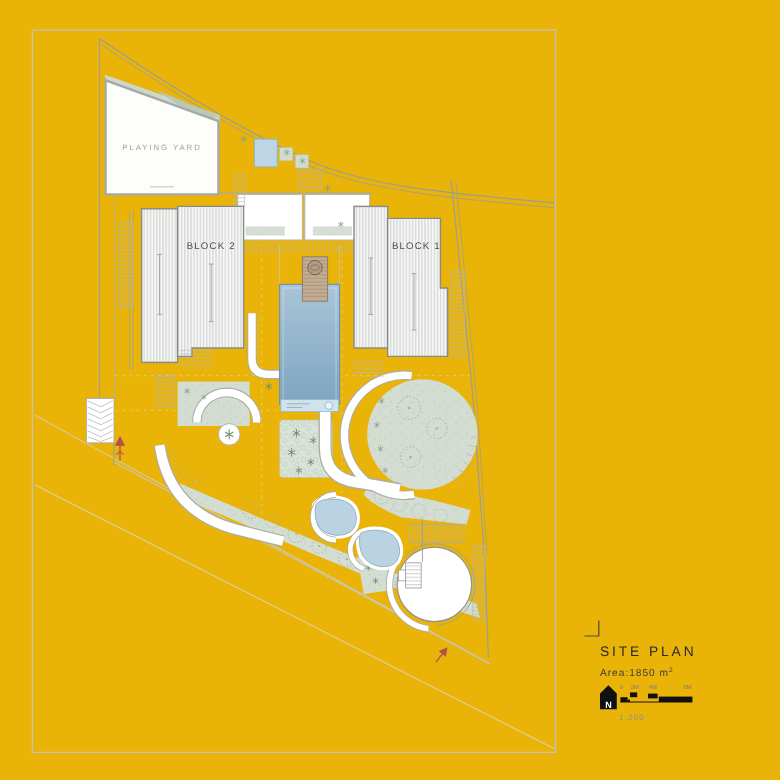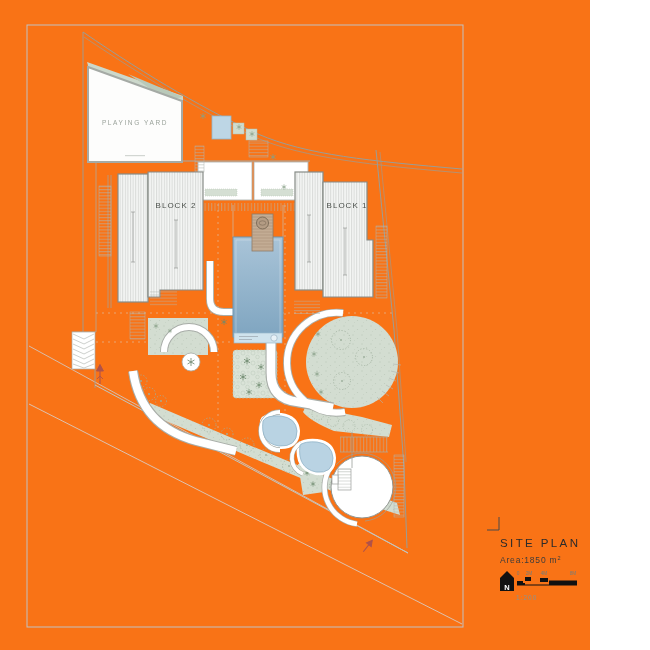--- a/index.html
+++ b/index.html
@@ -1,16 +1,16 @@
 <!DOCTYPE html>
 <html><head>
 <meta charset="utf-8">
 <style>
   html,body{margin:0;padding:0;background:#ffffff;}
-  .stage{position:relative;width:590px;height:650px;background:#f97316;overflow:hidden;
+  .stage{position:relative;width:650px;height:650px;background:#eab308;overflow:hidden;
          font-family:"Liberation Sans",sans-serif;}
   svg{display:block;}
   text{font-family:"Liberation Sans",sans-serif;}
 </style>
 </head>
 <body>
 
 <div class="stage">
 <svg width="650" height="650" viewBox="0 0 650 650">
   <defs>

